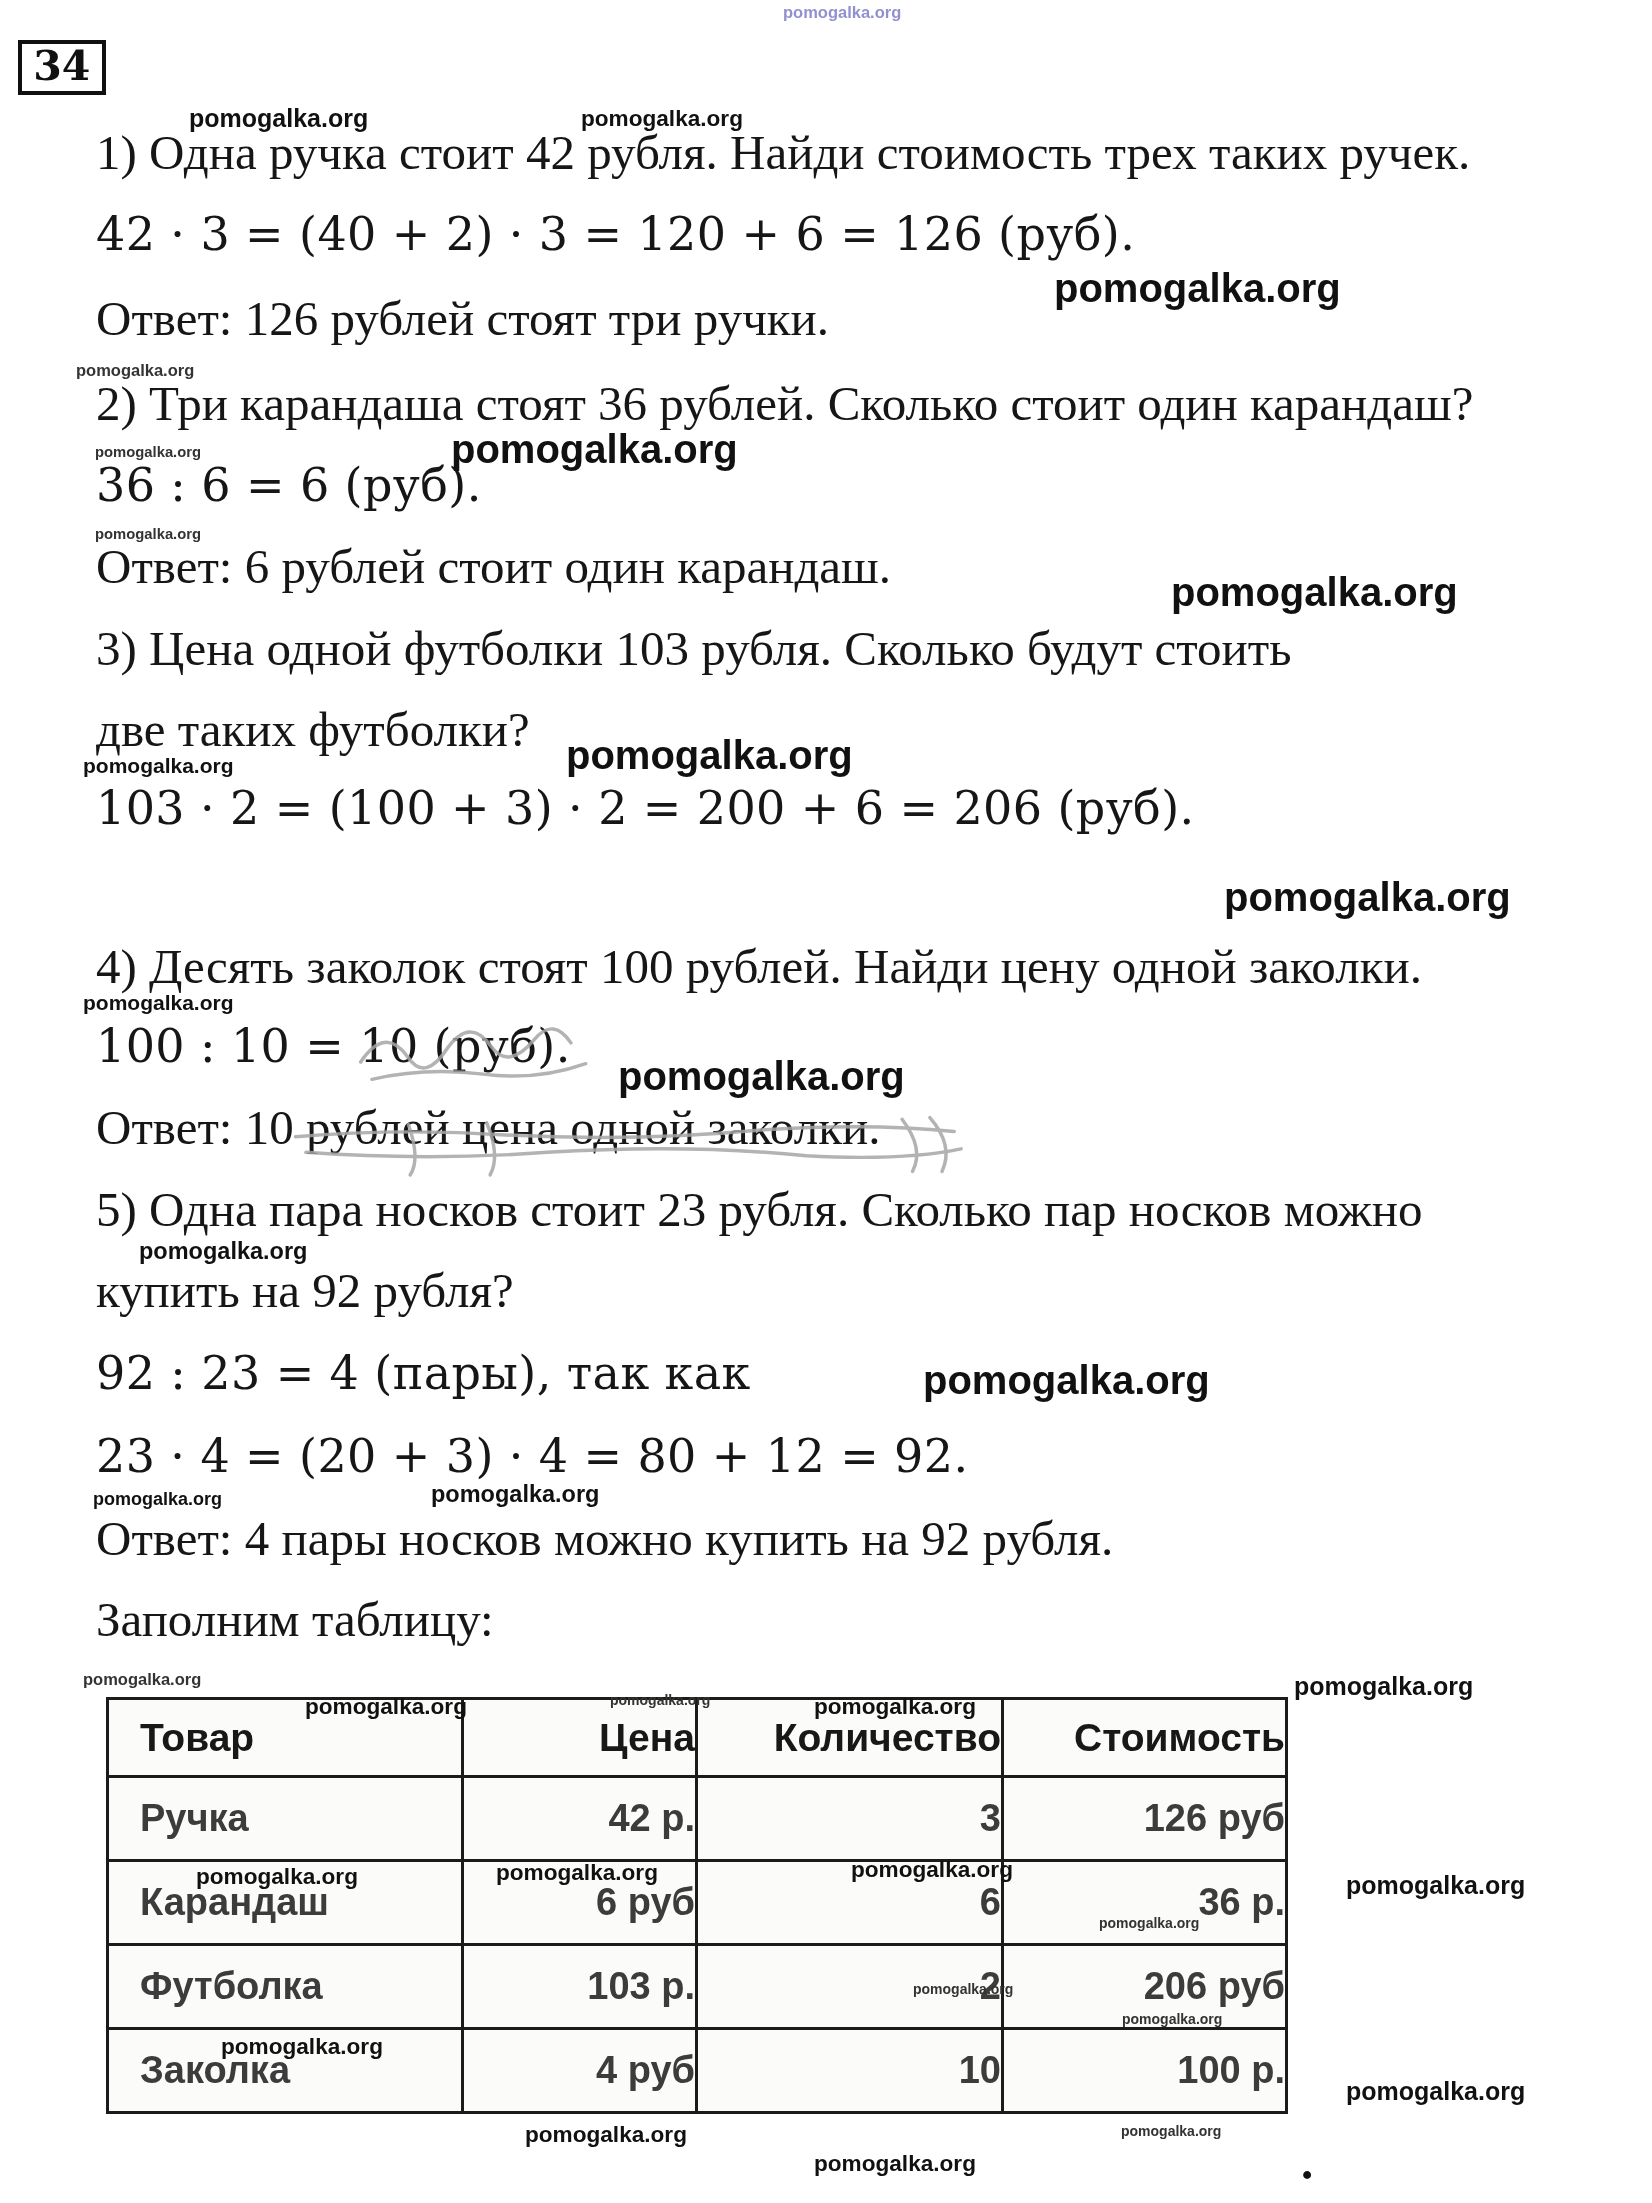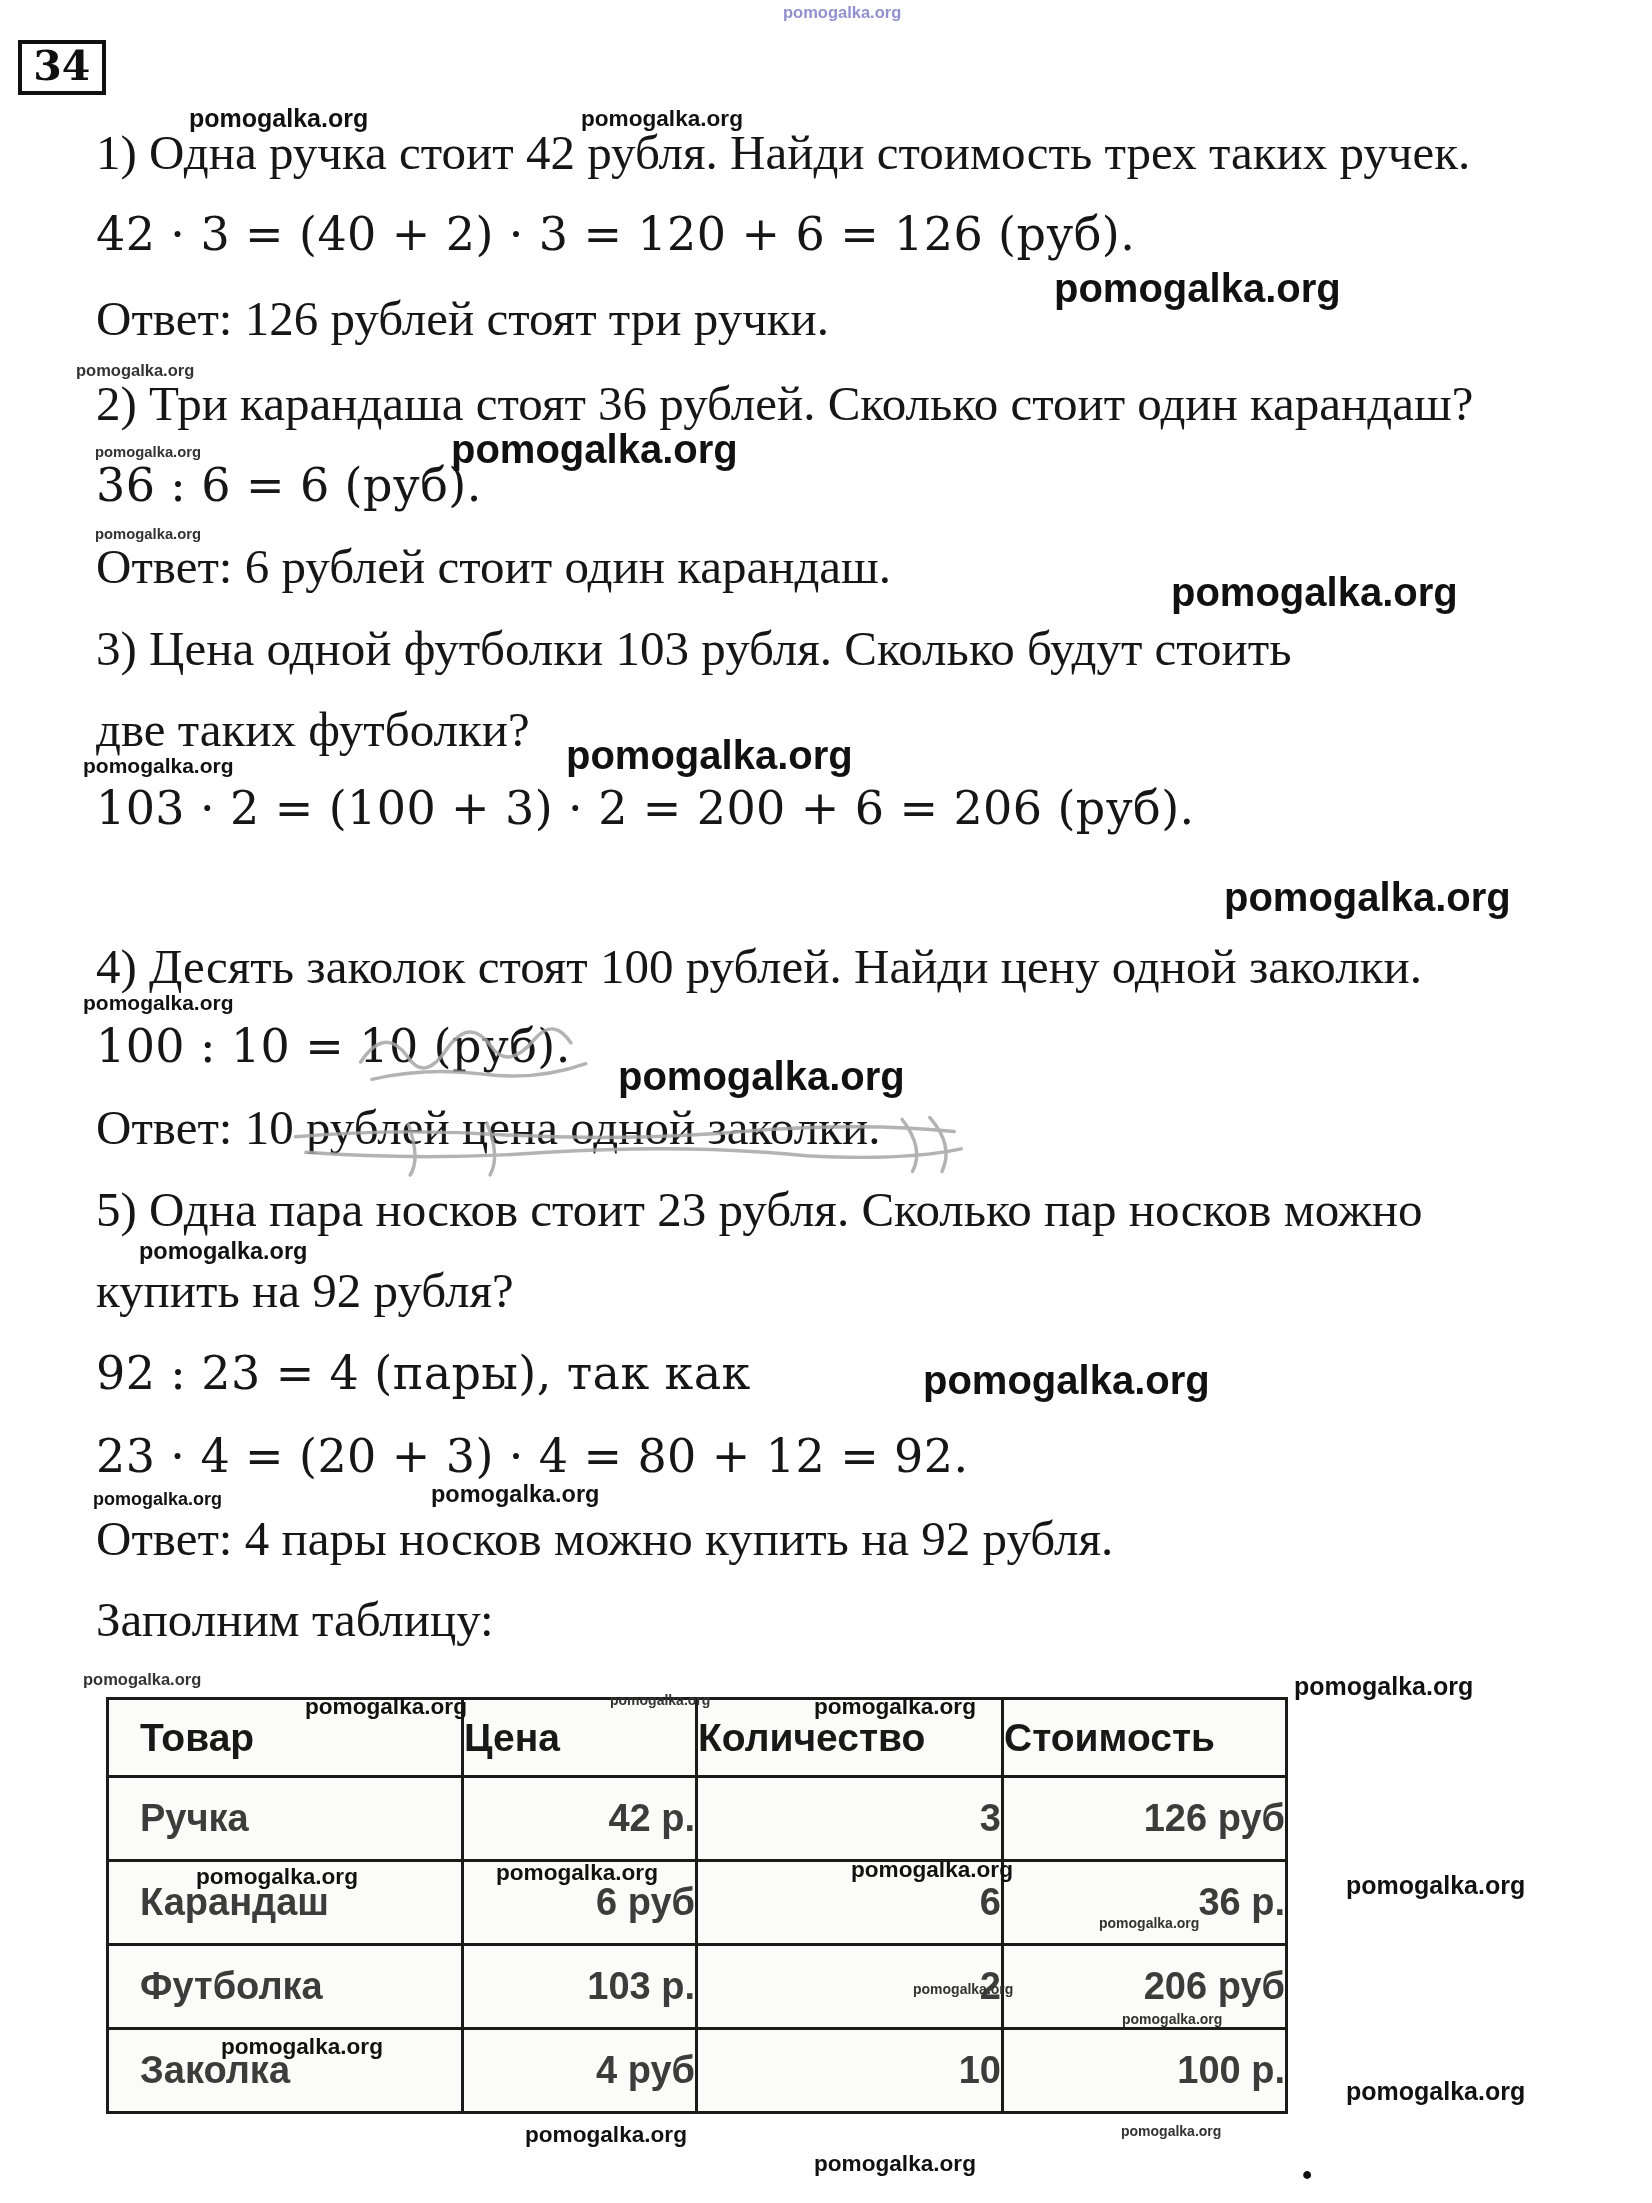--- a/index.html
+++ b/index.html
@@ -55,21 +55,21 @@
     background:#fbfbf9;
     font-family:"Liberation Sans", sans-serif;
     z-index:2;
   }
   .result-table th, .result-table td {
     border:3.5px solid #1b1b1b;
     overflow:hidden;
   }
   .result-table th {
     font-size:39px; font-weight:bold; color:#181818;
-    height:78px; text-align:left;
+    height:78px; text-align:right;
   }
   .result-table td {
     font-size:38px; color:#3c3c3c;
     height:84px; text-align:right;
     font-weight:600;
   }
   .result-table th.h-item, .result-table td.c-item {
     text-align:left; padding-left:31px;
   }
   .red { color:#a31f1f; font-weight:bold; }

